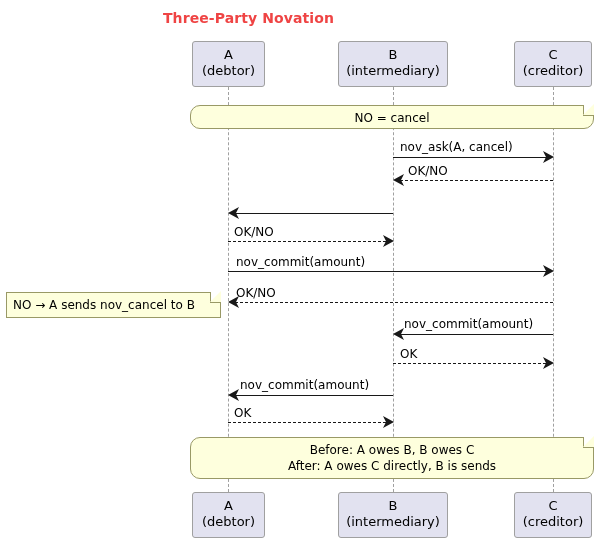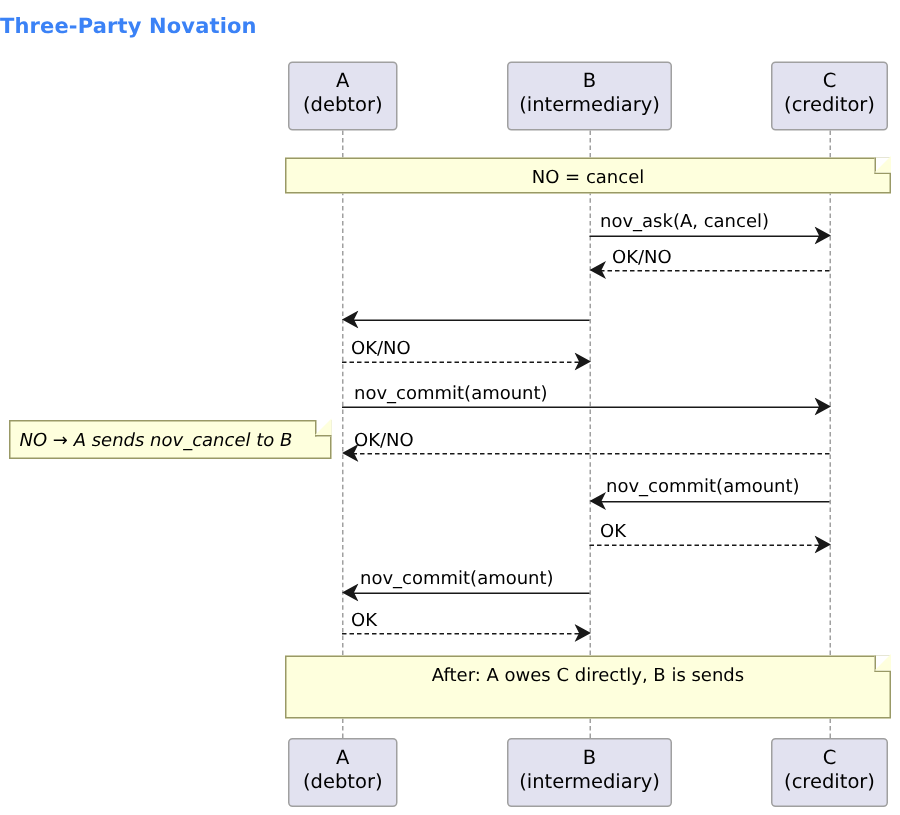--- a/index.html
+++ b/index.html
@@ -18,24 +18,24 @@
     position: absolute;
     left: 0; top: 0;
     width: 600px;
     height: 543px;
   }
   .title {
     position: absolute;
     left: 0;
     top: 10px;
     width: 497px;
-    text-align: left;
+    text-align: center;
     font-size: 14px;
     font-weight: bold;
-    color: #3b82f6;
+    color: #ef4444;
     letter-spacing: 0.1px;
   }
   .participant {
     position: absolute;
     box-sizing: border-box;
     background: #E2E2F0;
     border: 1px solid #A0A0A0;
     border-radius: 3px;
     text-align: center;
     font-size: 13px;
@@ -53,21 +53,21 @@
   .note {
     position: absolute;
     box-sizing: border-box;
     background: #FEFFDD;
     border: 1px solid #999966;
     font-size: 12px;
     color: #000000;
     line-height: 1.35;
     padding: 4px 6px;
   }
-  .note.center { text-align: center; }
+  .note.center { text-align: center; border-radius: 10px; }
   .note.left { text-align: left; }
   .note-fold {
     position: absolute;
     width: 10px;
     height: 10px;
     top: -1px;
     right: -1px;
     background: #FFFFFF;
     border-left: 1px solid #999966;
     border-bottom: 1px solid #999966;
@@ -170,21 +170,21 @@
   </div>
 
   <div class="msg-label" style="left:236px; top:255px;">nov_commit(amount)</div>
   <div class="msg-line solid" style="left:228px; top:271px; width:318px;"></div>
   <div class="arrowhead" style="left:543px; top:265px;">
     <svg width="11" height="12" viewBox="0 0 11 12">
         <path d="M0,0 L11,6 L0,12 L3,6 Z" fill="#181818"></path>
       </svg>
   </div>
 
-  <div class="note left" style="left:6px; top:280px; width:215px; height:26px;font-style:italic;">
+  <div class="note left" style="left:6px; top:292px; width:215px; height:26px;">
     <div class="note-fold"></div>
     <span>NO → A sends nov_cancel to B</span>
   </div>
 
   <div class="msg-label" style="left:236px; top:286px;">OK/NO</div>
   <div class="msg-line dotted" style="left:235px; top:302px; width:318px;"></div>
   <div class="arrowhead" style="left:228px; top:296px;">
     <svg width="11" height="12" viewBox="0 0 11 12">
         <path d="M11,0 L0,6 L11,12 L8,6 Z" fill="#181818"></path>
       </svg>
@@ -217,16 +217,17 @@
   <div class="msg-label" style="left:234px; top:406px;">OK</div>
   <div class="msg-line dotted" style="left:228px; top:422px; width:158px;"></div>
   <div class="arrowhead" style="left:383px; top:416px;">
     <svg width="11" height="12" viewBox="0 0 11 12">
         <path d="M0,0 L11,6 L0,12 L3,6 Z" fill="#181818"></path>
       </svg>
   </div>
 
   <div class="note center" style="left:190px; top:437px; width:404px; height:42px;">
     <div class="note-fold"></div>
+    <div>Before: A owes B, B owes C</div>
     <div>After: A owes C directly, B is sends</div>
   </div>
 
 </div>
 
 </body></html>

